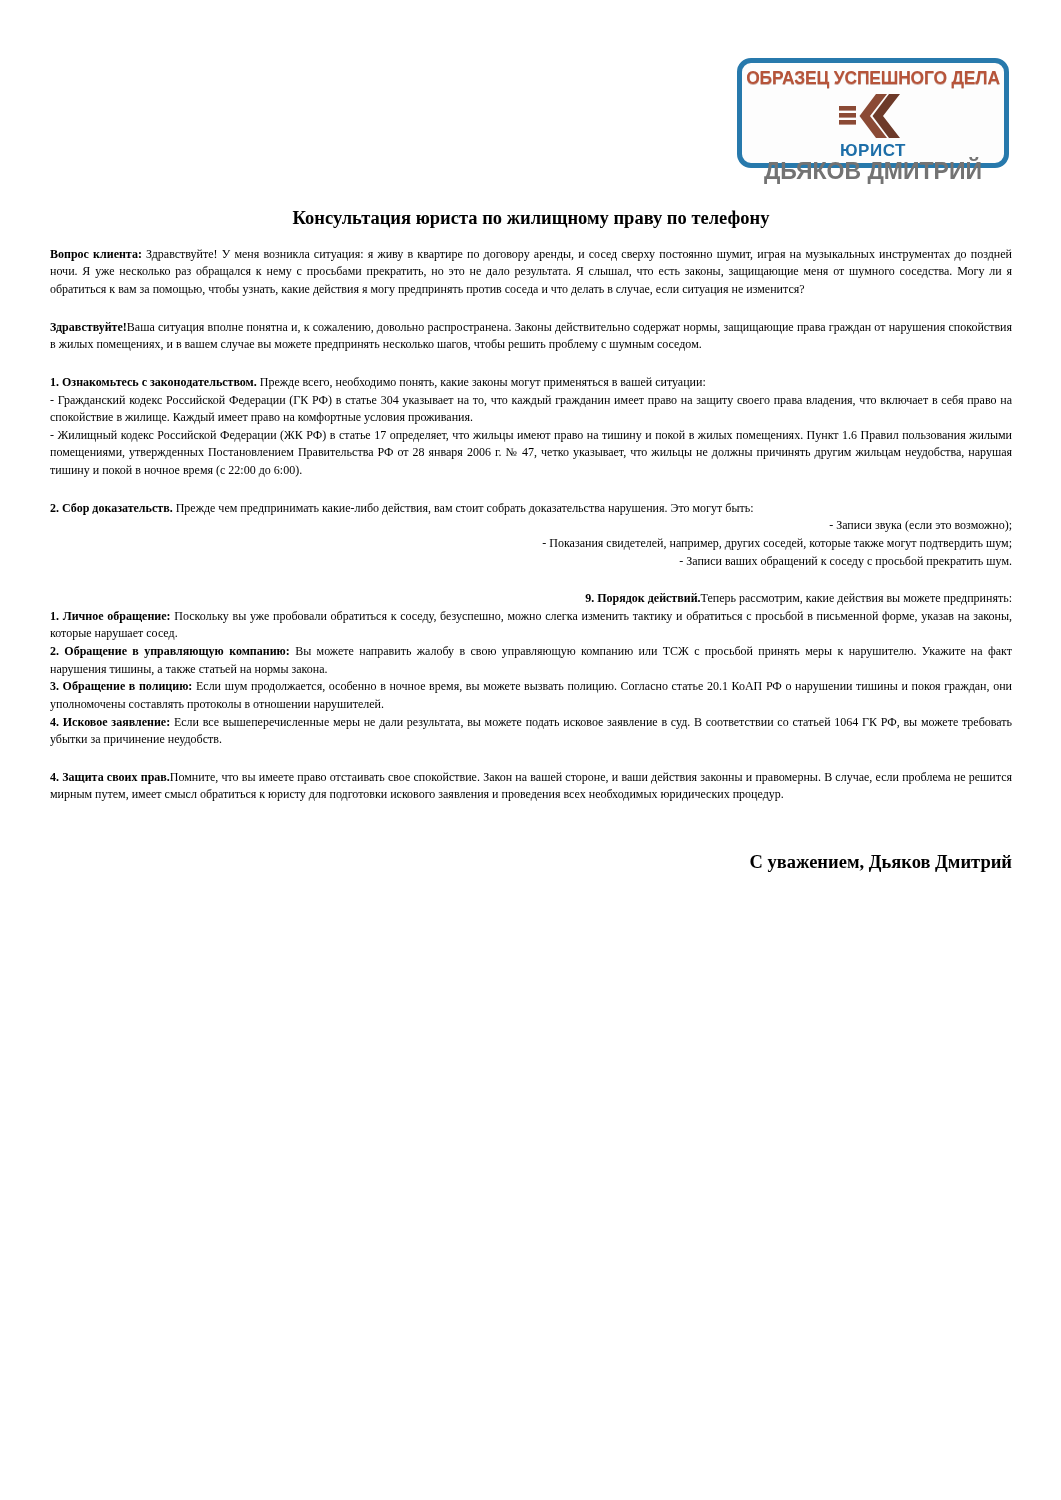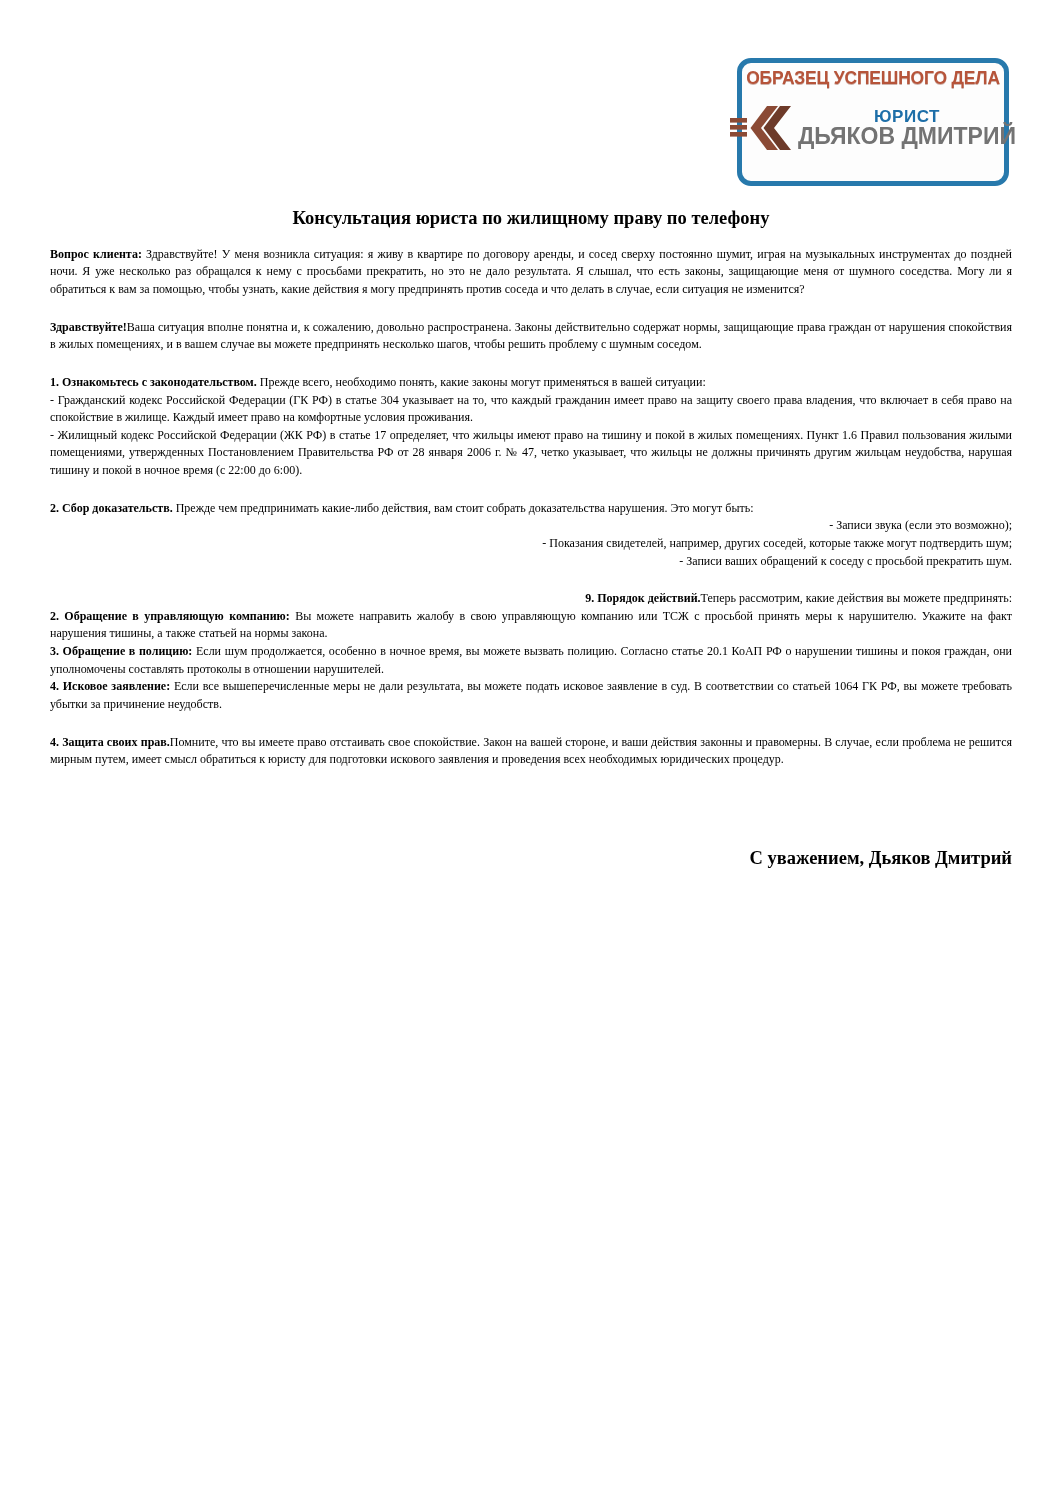--- a/index.html
+++ b/index.html
@@ -20,21 +20,21 @@
     overflow: hidden;
     box-sizing: border-box;
   }
 
   
   .logo-stamp {
     position: absolute;
     top: 58px;
     left: 737px;
     width: 272px;
-    height: 128px;
+    height: 110px;
     border: 5px solid #2779ac;
     border-radius: 14px;
     background: #fdfdfd;
     box-sizing: border-box;
     display: flex;
     flex-direction: column;
     align-items: center;
     justify-content: flex-start;
     padding-top: 6px;
   }
@@ -43,25 +43,25 @@
     font-weight: bold;
     font-size: 17.5px;
     letter-spacing: -0.2px;
     color: #b6543a;
     white-space: nowrap;
     text-shadow: 0 1px 0 rgba(120,40,20,0.35);
     line-height: 1.1;
   }
   .logo-body {
     display: flex;
-    flex-direction: row;
+    flex-direction: column;
     align-items: center;
     justify-content: center;
     width: 100%;
-    margin-top: 14px;
+    margin-top: 2px;
   }
   .logo-mark {
     width: 64px;
     height: 52px;
     flex: 0 0 auto;
     margin-right: 4px;
   }
   .logo-right {
     display: flex;
     flex-direction: column;
@@ -111,21 +111,21 @@
   }
   .gap {
     height: 20px;
   }
   b, .b {
     font-weight: bold;
   }
 
   
   .signature {
-    margin-top: 56px;
+    margin-top: 25px;
     text-align: right;
     font-weight: bold;
     font-size: 18.5px;
     line-height: 1.45;
   }
 </style>
 </head>
 <body>
 
 <div class="page">
@@ -170,20 +170,21 @@
     <div class="gap"></div>
 
     <p class="para"><b>2. Сбор доказательств.</b><span> Прежде чем предпринимать какие-либо действия, вам стоит собрать доказательства нарушения. Это могут быть:</span></p>
     <p class="para left">- Записи звука (если это возможно);</p>
     <p class="para left">- Показания свидетелей, например, других соседей, которые также могут подтвердить шум;</p>
     <p class="para left">- Записи ваших обращений к соседу с просьбой прекратить шум.</p>
 
     <div class="gap"></div>
 
     <p class="para left"><b>9. Порядок действий.</b><span>Теперь рассмотрим, какие действия вы можете предпринять:</span></p>
+    <p class="para"><b>1. Личное обращение:</b><span> Поскольку вы уже пробовали обратиться к соседу, безуспешно, можно слегка изменить тактику и обратиться с просьбой в письменной форме, указав на законы, которые нарушает сосед.</span></p>
     <p class="para"><b>2. Обращение в управляющую компанию:</b><span> Вы можете направить жалобу в свою управляющую компанию или ТСЖ с просьбой принять меры к нарушителю. Укажите на факт нарушения тишины, а также статьей на нормы закона.</span></p>
     <p class="para"><b>3. Обращение в полицию:</b><span> Если шум продолжается, особенно в ночное время, вы можете вызвать полицию. Согласно статье 20.1 КоАП РФ о нарушении тишины и покоя граждан, они уполномочены составлять протоколы в отношении нарушителей.</span></p>
     <p class="para"><b>4. Исковое заявление:</b><span> Если все вышеперечисленные меры не дали результата, вы можете подать исковое заявление в суд. В соответствии со статьей 1064 ГК РФ, вы можете требовать убытки за причинение неудобств.</span></p>
 
     <div class="gap"></div>
 
     <p class="para"><b>4. Защита своих прав.</b><span>Помните, что вы имеете право отстаивать свое спокойствие. Закон на вашей стороне, и ваши действия законны и правомерны. В случае, если проблема не решится мирным путем, имеет смысл обратиться к юристу для подготовки искового заявления и проведения всех необходимых юридических процедур.</span></p>
 
     <div class="gap"></div>
 

